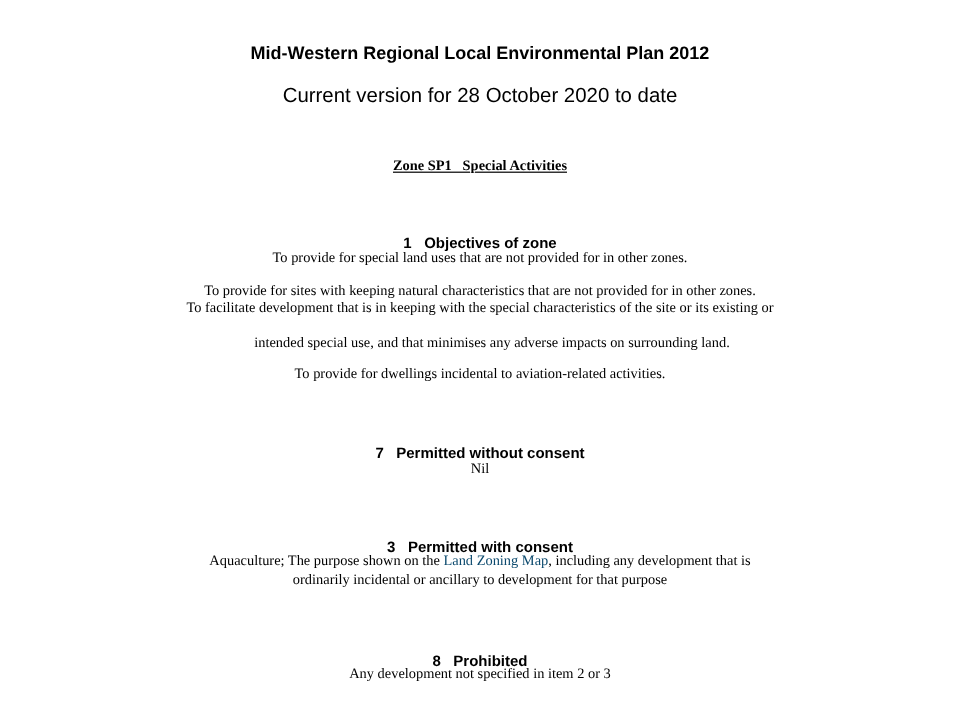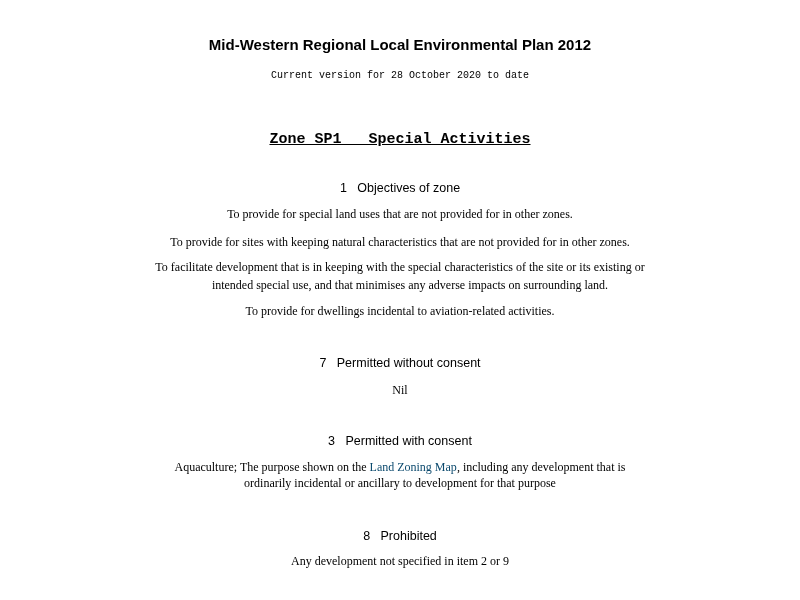--- a/index.html
+++ b/index.html
@@ -6,53 +6,54 @@
   body {
     width: 800px; height: 600px; background: #ffffff; color: #000;
     position: relative; overflow: hidden;
   }
   .abs { position: absolute; left: 0; width: 800px; text-align: center; }
   .title {
     top: 36px; font-family: "Liberation Sans", sans-serif; font-weight: bold;
     font-size: 15px; letter-spacing: 0px;
   }
   .subtitle {
-    top: 70px; font-family: Liberation Mono, monospace; font-size: 10px;
+    top: 70px; font-family: Liberation Sans, sans-serif; font-size: 17px;
   }
   .zone-title {
-    top: 131px; font-family: Liberation Mono, monospace; font-weight: bold;
-    font-size: 15px; text-decoration: underline; white-space: pre;
+    top: 131px; font-family: Liberation Serif, serif; font-weight: bold;
+    font-size: 12px; text-decoration: underline; white-space: pre;
   }
   .heading {
-    font-family: "Liberation Sans", sans-serif; font-weight: normal; font-size: 12.5px;
+    font-family: "Liberation Sans", sans-serif; font-weight: bold; font-size: 12.5px;
     white-space: pre;
+    margin-top: 15px;
   }
   .para {
     font-family: "Liberation Serif", serif; font-size: 12px; line-height: 17px;
   }
   .link { color: #0c4a6e; text-decoration: none; }
 </style>
 </head>
 <body>
 
 <div class="abs title">Mid-Western Regional Local Environmental Plan 2012</div>
 <div class="abs subtitle">Current version for 28 October 2020 to date</div>
 
 <div class="abs zone-title">Zone SP1   Special Activities</div>
 
 <div class="abs heading" style="top:181px">1   Objectives of zone</div>
 <div class="abs para" style="top:206px">To provide for special land uses that are not provided for in other zones.</div>
 <div class="abs para" style="top:234px">To provide for sites with keeping natural characteristics that are not provided for in other zones.</div>
-<div class="abs para" style="top:259px">To facilitate development that is in keeping with the special characteristics of the site or its existing or</div>
+<div class="abs para" style="top:248px">To facilitate development that is in keeping with the special characteristics of the site or its existing or</div>
 <div class="abs para" style="top:277px; left:10px">intended special use, and that minimises any adverse impacts on surrounding land.</div>
 <div class="abs para" style="top:303px">To provide for dwellings incidental to aviation-related activities.</div>
 
 <div class="abs heading" style="top:356px">7   Permitted without consent</div>
 <div class="abs para" style="top:382px">Nil</div>
 
 <div class="abs heading" style="top:434px">3   Permitted with consent</div>
 <div class="abs para" style="top:459px">
   <span>Aquaculture; The purpose shown on the </span><a class="link">Land Zoning Map</a><span>, including any development that is</span>
 </div>
 <div class="abs para" style="top:475px">ordinarily incidental or ancillary to development for that purpose</div>
 
 <div class="abs heading" style="top:529px">8   Prohibited</div>
-<div class="abs para" style="top:553px">Any development not specified in item 2 or 9</div>
+<div class="abs para" style="top:553px">Any development not specified in item 2 or 3</div>
 
 </body></html>

